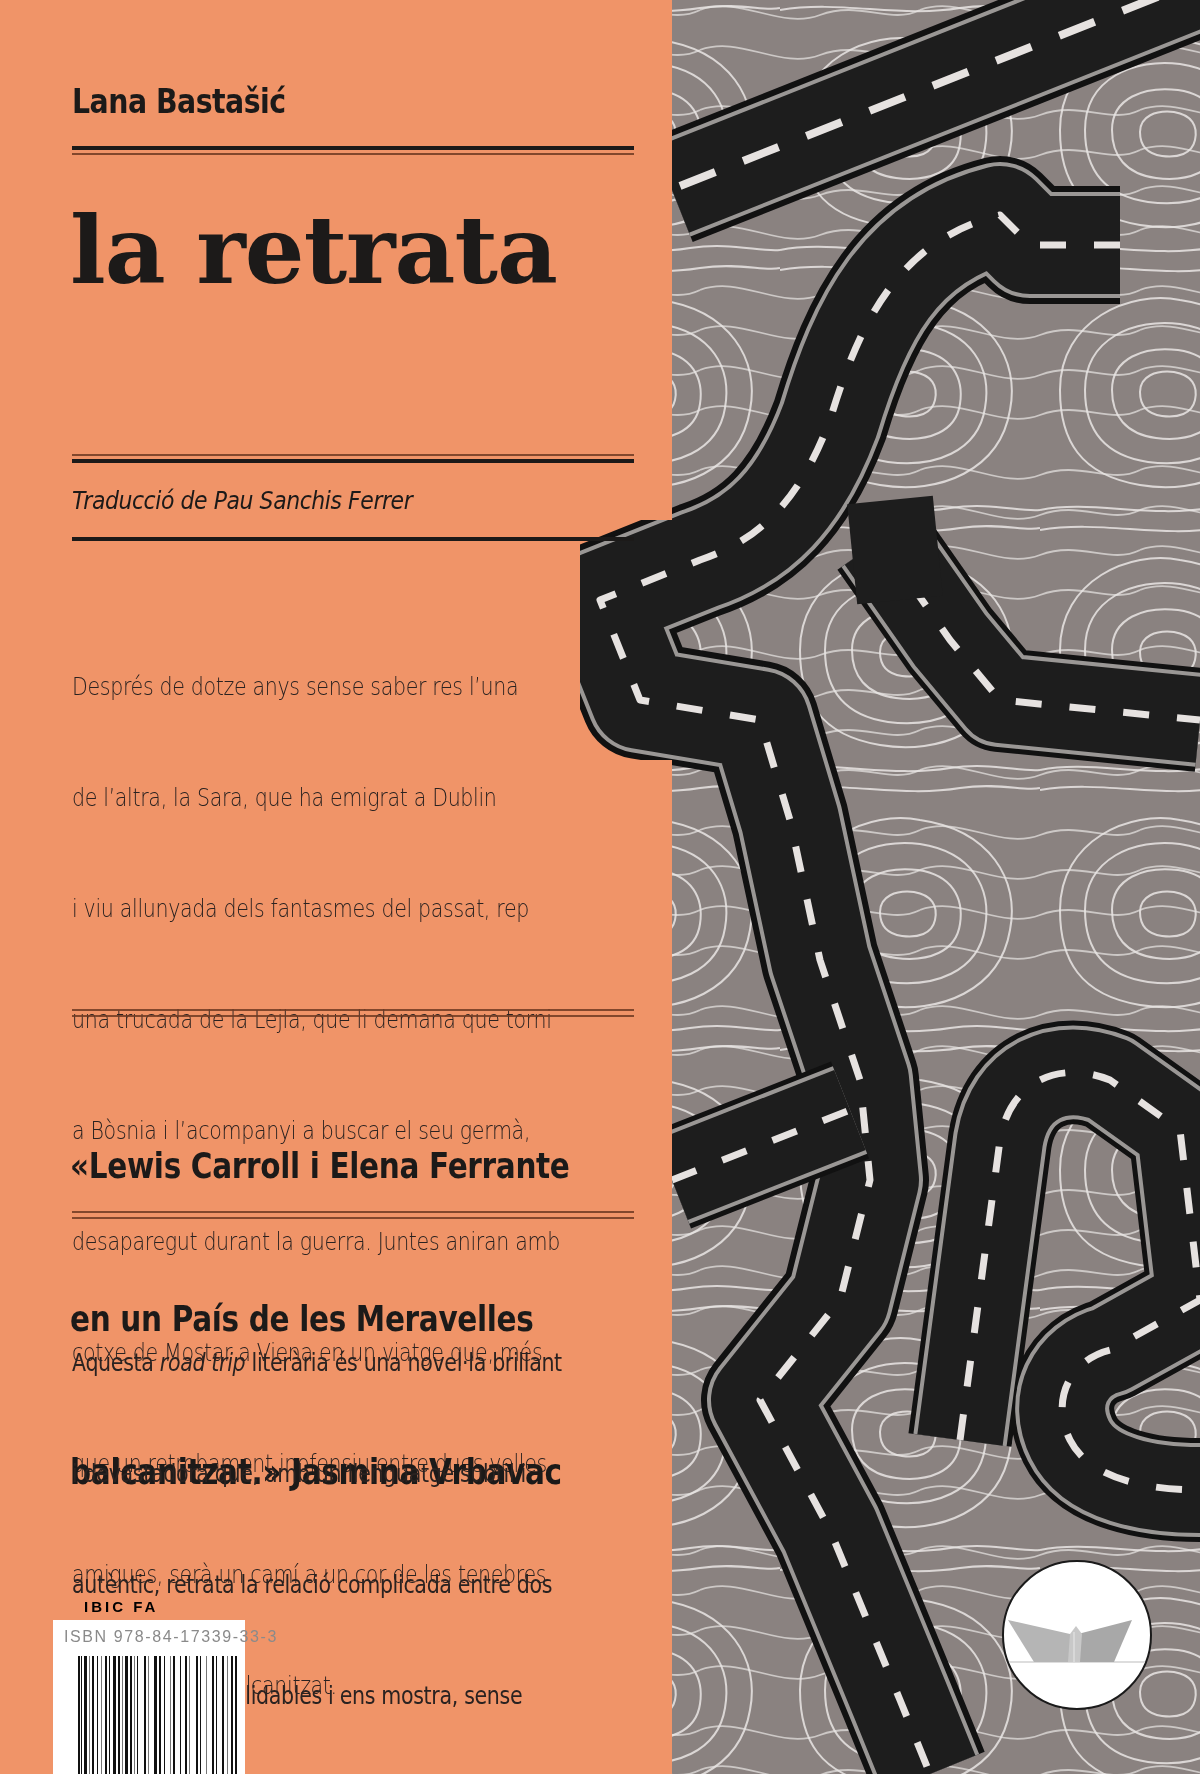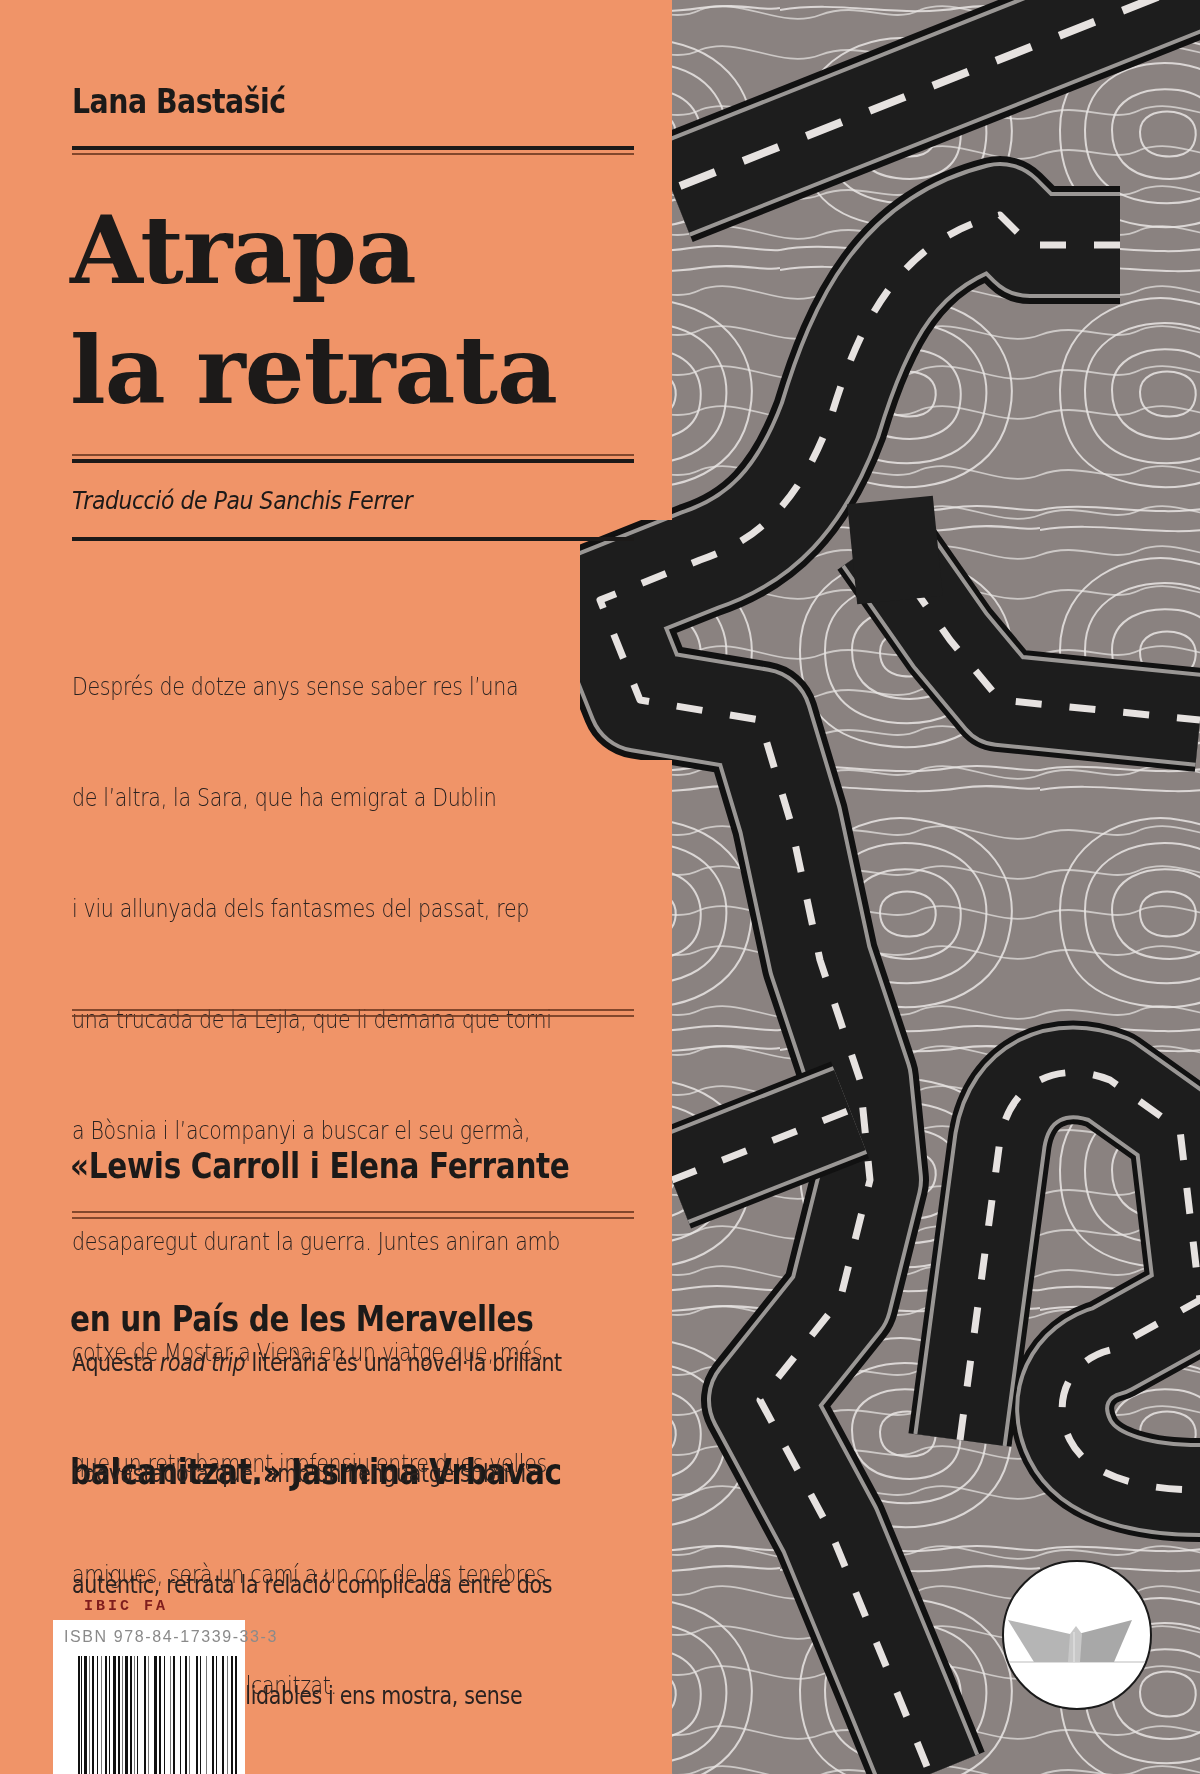--- a/index.html
+++ b/index.html
@@ -57,22 +57,22 @@
   .desc {
     position: absolute; left: 72px; top: 1270px; z-index: 3;
     font-family: "DejaVu Sans", sans-serif; font-size: 24.5px;
     line-height: 37px; color: #2a2220; letter-spacing: -0.4px;
     white-space: pre;
     transform: scaleX(0.84); transform-origin: left top;
   }
   .desc em { font-style: italic; }
   .ibic {
     position: absolute; left: 84px; top: 1598px; z-index: 3;
-    font-family: Liberation Mono, monospace; font-weight: bold;
-    font-size: 15px; letter-spacing: 3px; color: #7f1d1d;
+    font-family: Liberation Sans, sans-serif; font-weight: bold;
+    font-size: 15px; letter-spacing: 3px; color: #000000;
   }
   .barcode-box {
     position: absolute; left: 53px; top: 1620px; width: 192px; height: 192px;
     background: #ffffff; z-index: 3;
   }
   .isbn {
     position: absolute; left: 11px; top: 8px;
     font-family: "Liberation Sans", sans-serif; font-size: 16px;
     color: #8a8a8a; letter-spacing: 1.6px; white-space: nowrap;
   }
@@ -160,21 +160,20 @@
 
   <div class="author">Lana Bastašić</div>
 
   <div class="rule" style="top:146px;">
     <div class="thick"></div>
       <div class="gap" style="height:3px"></div>
       <div class="thin"></div>
   </div>
 
   <div class="title">
-    <div>Atrapa</div>
     <div>la retrata</div>
   </div>
 
   <div class="rule" style="top:454px;">
     <div class="thin"></div>
       <div class="gap" style="height:3px"></div>
       <div class="thick"></div>
   </div>
 
   <div class="translator">Traducció de Pau Sanchis Ferrer</div>

